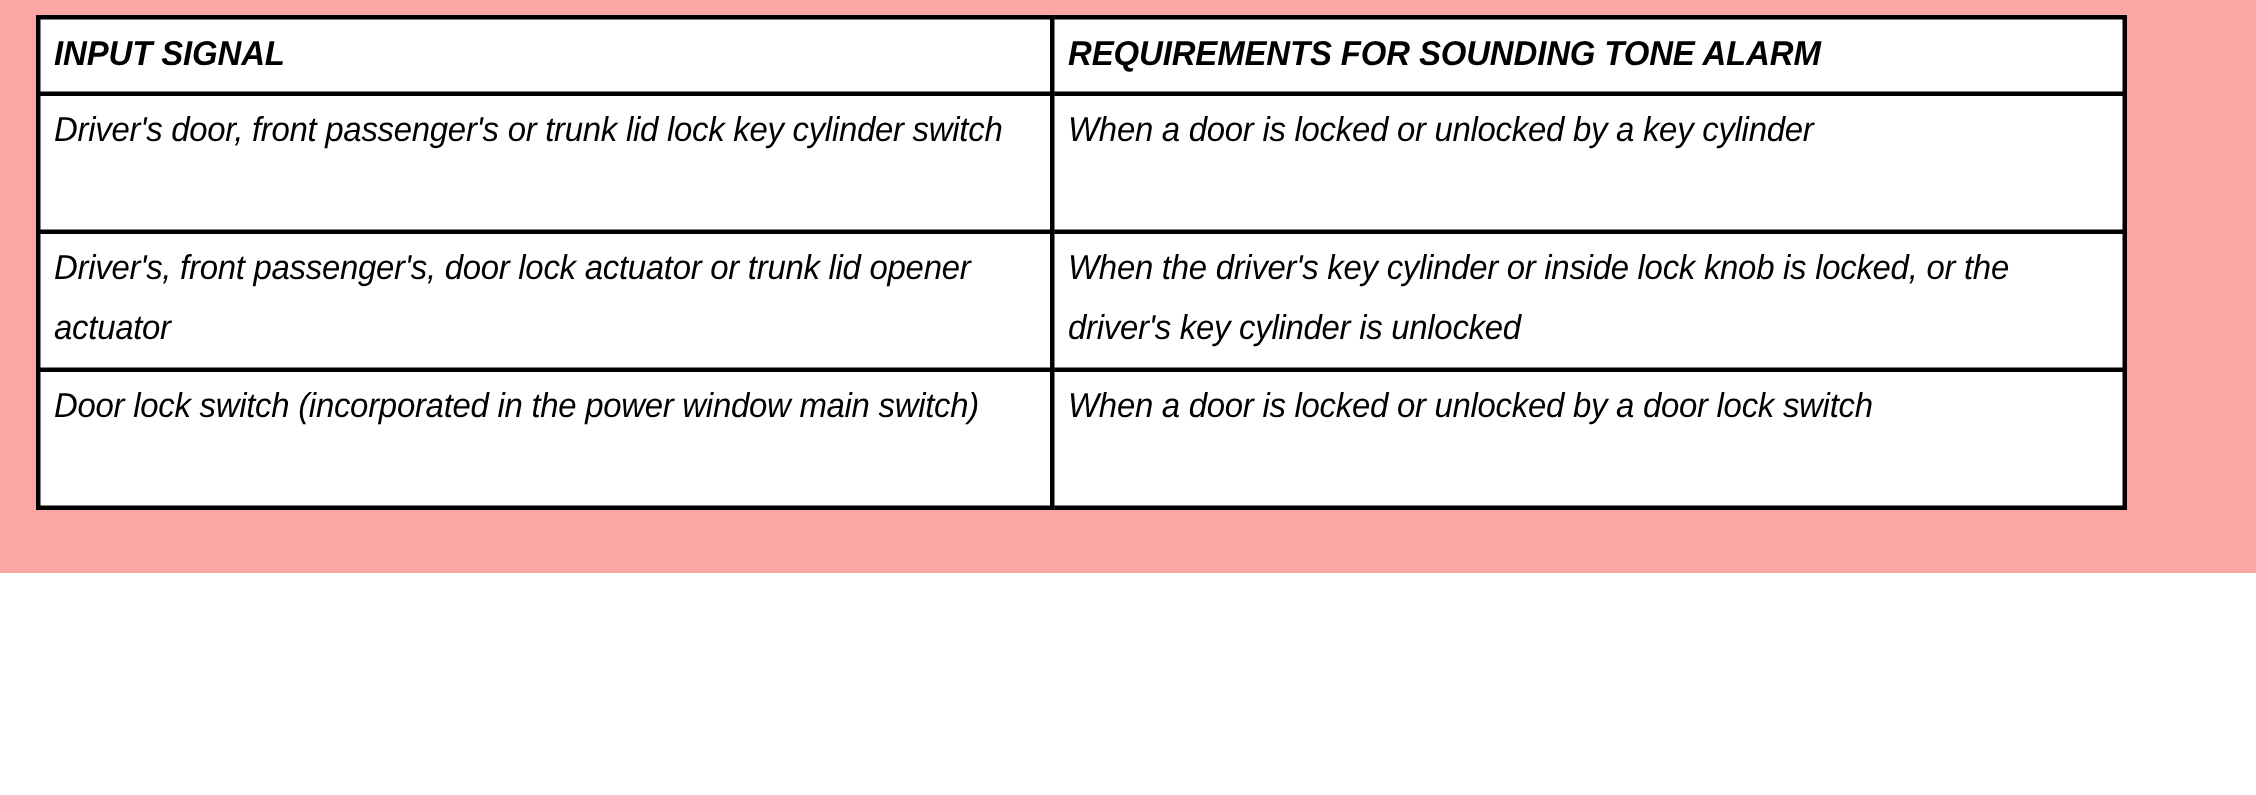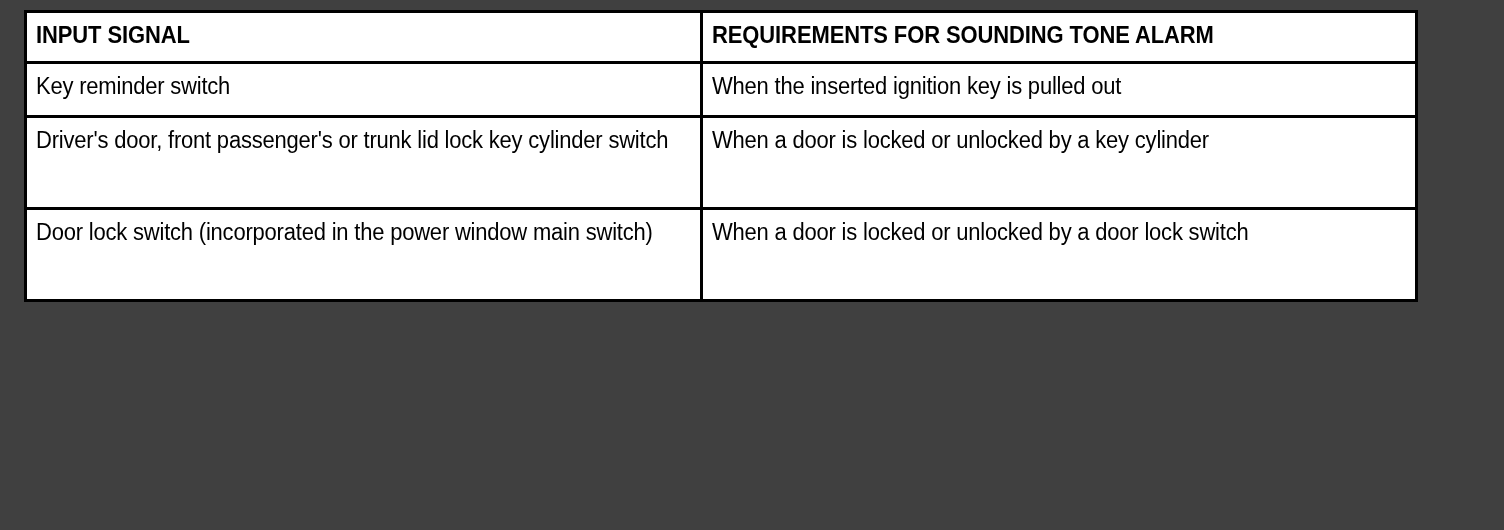--- a/index.html
+++ b/index.html
@@ -13,22 +13,23 @@
     height: 530px;
     overflow: hidden;
     font-family: "Liberation Sans", "DejaVu Sans", sans-serif;
     color: #000000;
     -webkit-font-smoothing: none;
   }
 
   #scan-page {
     position: relative;
     width: 1504px;
-    height: 530px;
-    background: #404040;
+    height: 382px;
+    background: #fca5a5;
+    font-style: italic;
   }
 
   #spec-table {
     position: absolute;
     left: 24px;
     top: 10px;
     width: 1391px;
     border-collapse: collapse;
     table-layout: fixed;
     background: #ffffff;
@@ -83,41 +84,41 @@
           <span class="cell-text">INPUT SIGNAL</span>
         </th>
         <th>
           <span class="cell-text">REQUIREMENTS FOR SOUNDING TONE ALARM</span>
         </th>
       </tr>
     </thead>
 
     <tbody>
 
-      <tr class="row-1line">
-        <td>
-          <span class="cell-text">Key reminder switch</span>
-        </td>
-        <td>
-          <span class="cell-text">When the inserted ignition key is pulled out</span>
-        </td>
-      </tr>
 
 
 
 
       <tr class="row-2line">
         <td>
           <span class="cell-text">Driver's door, front passenger's or trunk lid lock key cylinder switch</span>
         </td>
         <td>
           <span class="cell-text">When a door is locked or unlocked by a key cylinder</span>
         </td>
       </tr>
 
+      <tr class="row-2line">
+        <td>
+          <span class="cell-text">Driver's, front passenger's, door lock actuator or trunk lid opener actuator</span>
+        </td>
+        <td>
+          <span class="cell-text">When the driver's key cylinder or inside lock knob is locked, or the driver's key cylinder is unlocked</span>
+        </td>
+      </tr>
 
       <tr class="row-2line">
         <td>
           <span class="cell-text">Door lock switch (incorporated in the power window main switch)</span>
         </td>
         <td>
           <span class="cell-text">When a door is locked or unlocked by a door lock switch</span>
         </td>
       </tr>
 

